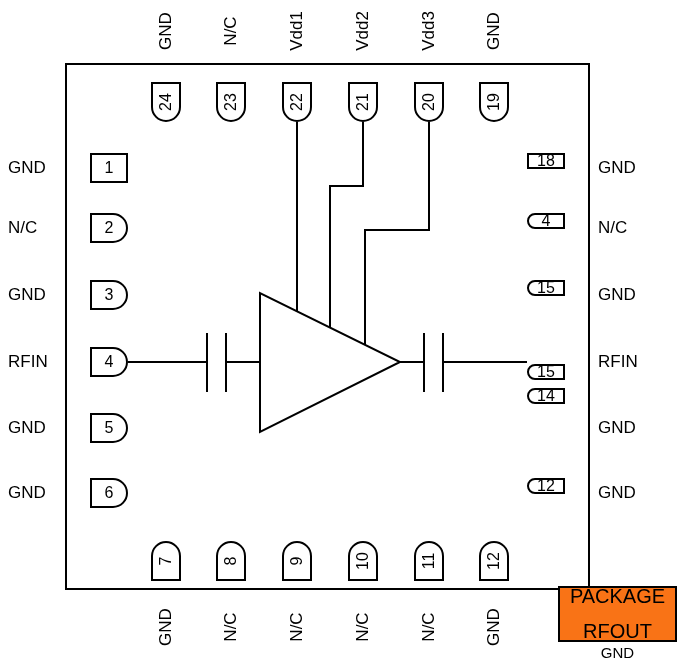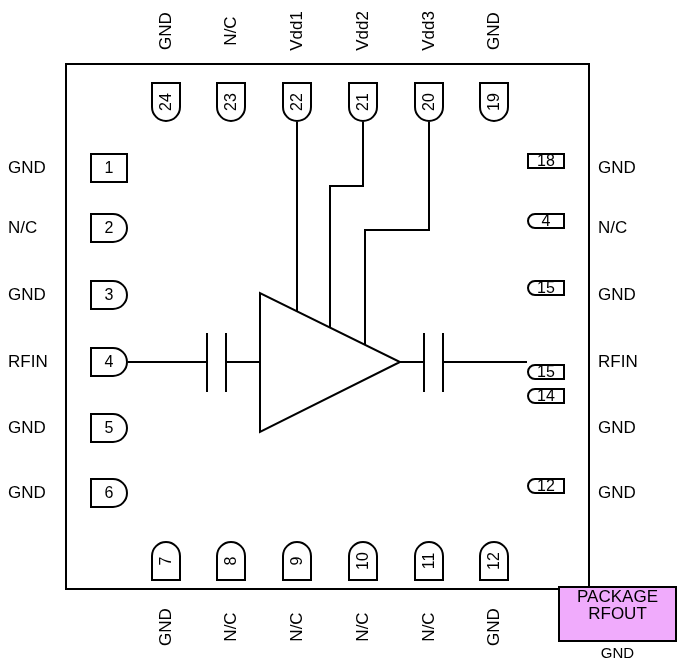--- a/index.html
+++ b/index.html
@@ -31,23 +31,23 @@
   .vlabel-top    { top:21px; }
   .vlabel-bottom { top:617px; }
   .hlabel {
     position:absolute; width:80px; height:20px; line-height:20px;
     font-size:17px; white-space:nowrap;
   }
   .hlabel-left  { left:8px;   text-align:left; }
   .hlabel-right { left:598px; text-align:left; }
   .basebox {
     position:absolute; left:558px; top:586px; width:119px; height:56px;
-    border:2px solid #000; box-sizing:border-box; background:#f0abfc; z-index:5;
-    display:flex; flex-direction:column; align-items:center; justify-content:flex-start;
-    font-size:17px; line-height:17px; text-align:center;
+    border:2px solid #000; box-sizing:border-box; background:#f97316; z-index:5;
+    display:flex; flex-direction:column; align-items:center; justify-content:space-between;
+    font-size:20px; line-height:17px; text-align:center;
   }
   .basegnd {
     position:absolute; left:558px; top:644px; width:119px; height:18px;
     text-align:center; font-size:15px; line-height:18px; z-index:5;
   }
 </style>
 </head>
 <body>
 
 <div id="canvas">

